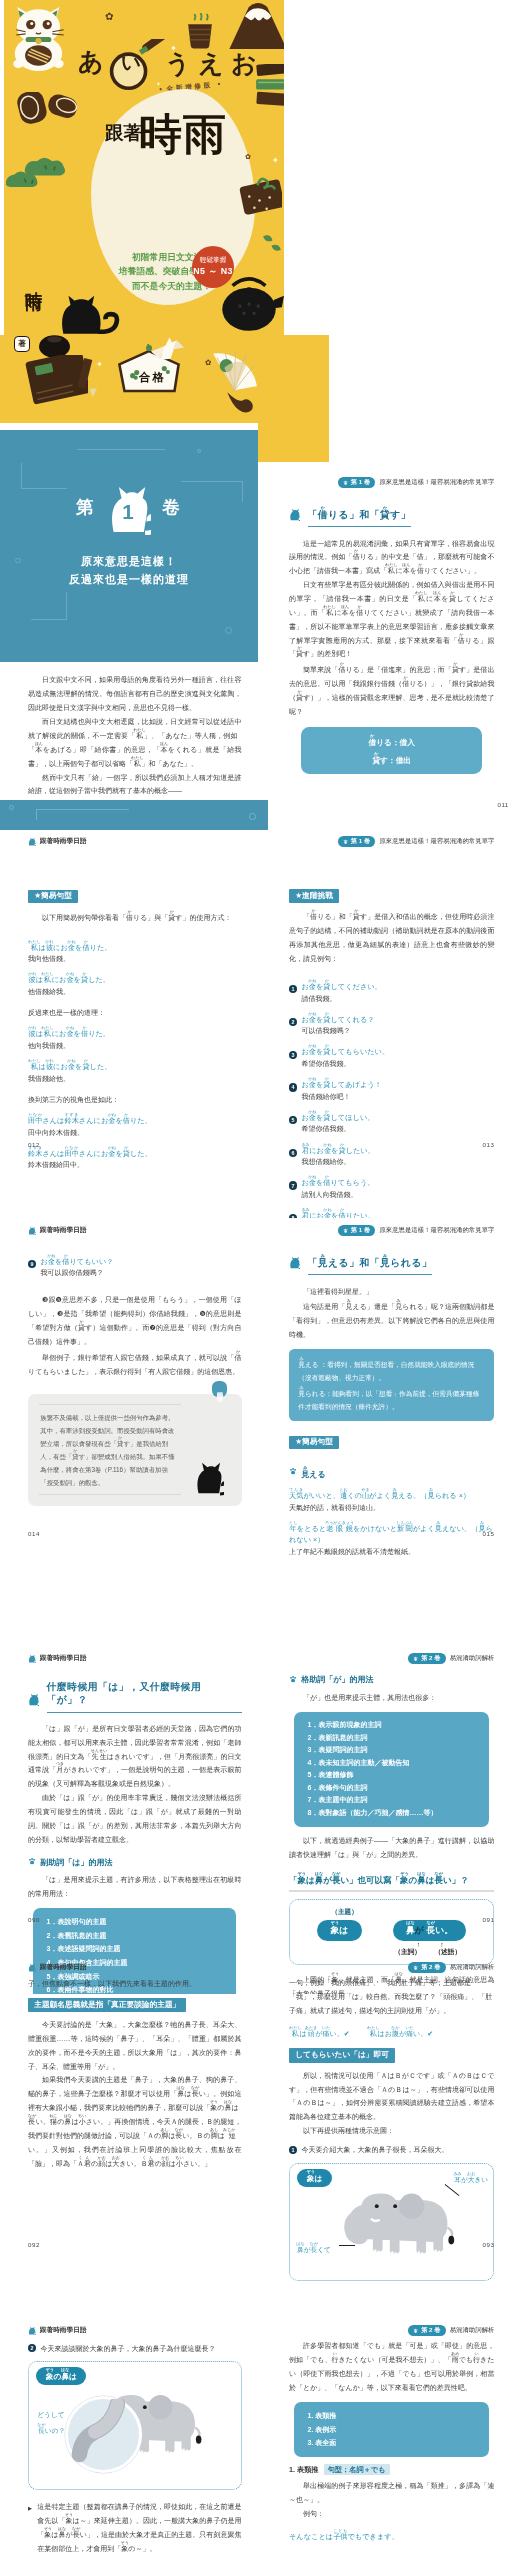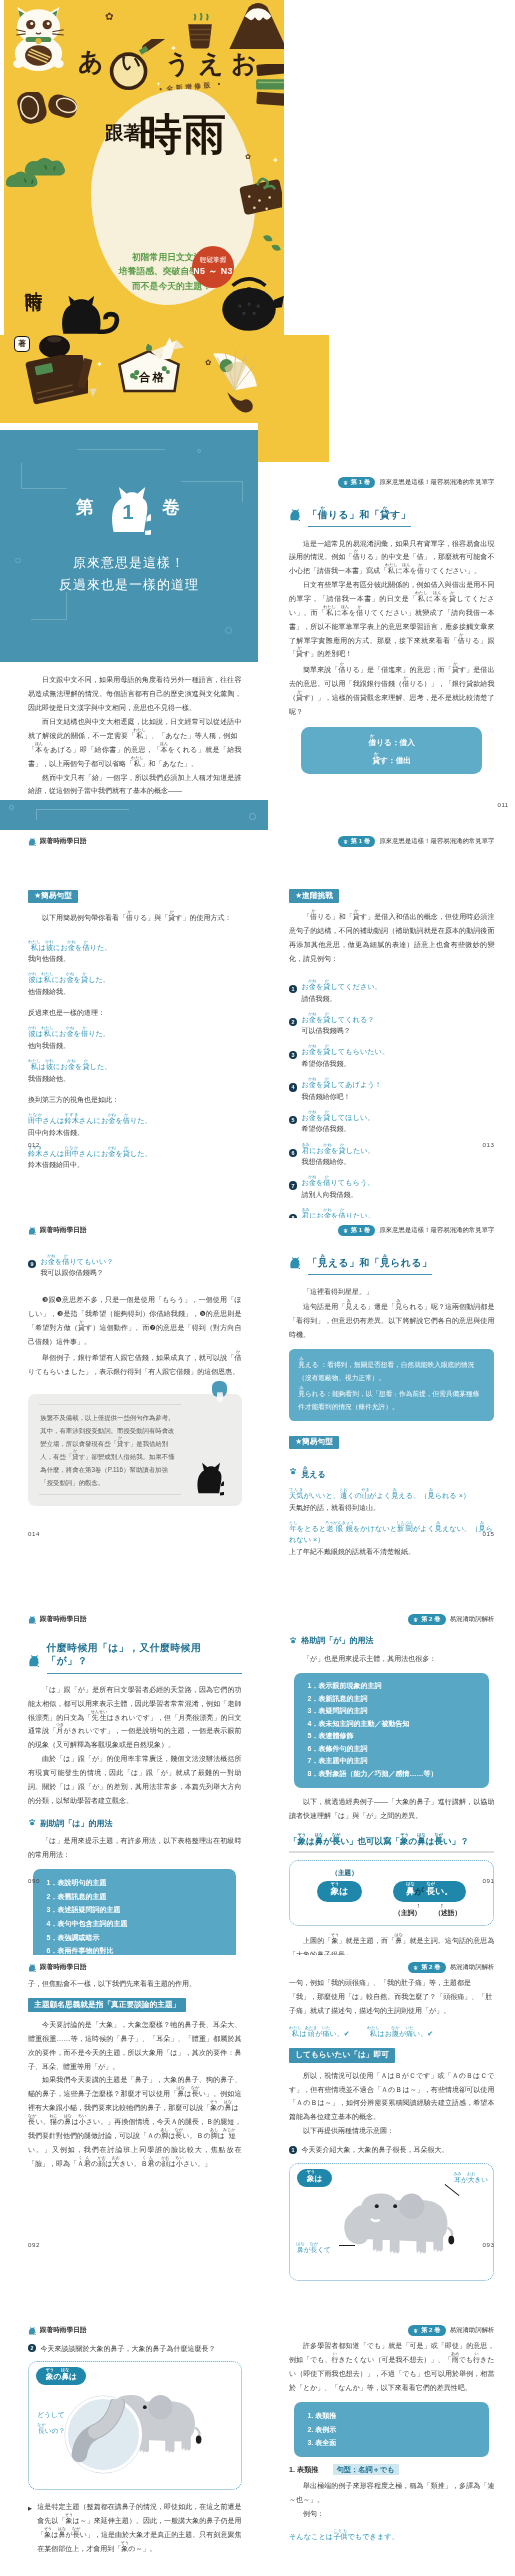--- a/index.html
+++ b/index.html
@@ -54,21 +54,21 @@
   .pair{margin:3.1px 0}
   .npair{position:relative;padding-left:12.4px;margin:3.6px 0}
   .npair .nb,.numline .nb{position:absolute;left:0;top:7.2px;width:8.2px;height:8.2px;border-radius:50%;background:#143a52;color:#fff;font-size:5.4px;display:flex;align-items:center;justify-content:center;font-weight:bold}
   .numline{position:relative;padding-left:12.4px;font-size:7px;line-height:1.9;margin:5.2px 0 3.1px}
   .numline .nb{top:2.6px}
   .bluebox{background:var(--boxblue);border-radius:8.2px;color:#fff;text-align:center;font-size:7.7px;font-weight:bold;line-height:2;padding:6.2px 5.2px;margin:8.2px 12.4px}
   .defbox{background:var(--boxblue);border-radius:5.2px;color:#fff;font-size:6.7px;line-height:1.9;padding:7.2px 9.3px;margin:7.2px 0}
   .listbox{background:var(--listblue);border-radius:7.2px;color:#fff;font-size:7px;font-weight:bold;line-height:1.95;padding:7.2px 13.4px;margin:7.2px 5.2px}
   .hl{display:inline-block;background:#3f93b2;color:#fff;font-size:7.7px;font-weight:bold;padding:2.1px 6.2px;margin:7.2px 0 6.2px;border-radius:1px}
   .patline{font-size:7.2px;font-weight:bold;color:var(--ink);margin:8.2px 0 4.1px}
-  .patline .chip{background:#cfe6ef;color:var(--teal-dark);font-weight:bold;padding:1px 4.1px;margin-left:14px;border-radius:1px}
+  .patline .chip{background:#cfe6ef;color:var(--teal-dark);font-weight:bold;padding:1px 4.1px;margin-left:5px;border-radius:1px}
   .checks{display:flex;gap:17.5px;margin:7.2px 0 2.1px}
   .checks div{color:var(--jp);font-size:7px}
   .apara{position:relative;font-size:7px;line-height:2;text-align:justify;padding-left:9.3px;margin-top:10.3px}
   .apara:before{content:"▶";position:absolute;left:0;top:2.1px;font-size:5.2px;color:var(--ink)}
   .graybox{position:relative;background:#ededec;border-radius:7.2px;padding:10.3px 61px 10.3px 11.3px;margin:15.5px 0 0}
   .graybox .txt{font-size:6.4px;line-height:2.05;color:#5a5a5a;border-top:0.5px solid #d9d9d8;border-bottom:0.5px solid #d9d9d8;padding:5.2px 1px}
   .graybox .bubble{position:absolute;right:14.4px;top:-13.4px;background:#4a9ab8;color:#fff;border-radius:6.2px;padding:5.2px 3.1px;writing-mode:vertical-rl;font-size:6.2px;letter-spacing:1px}
   .graybox .gcat{position:absolute;right:17.5px;bottom:8.2px}
   .dotbox{border:1px dotted #5aa3c6;border-radius:9.3px;padding:7.2px 8.2px;margin:6.2px 0;position:relative;background:#fff}
   .zou-title{color:#15718f;font-size:8.5px;font-weight:bold;border-bottom:2.6px solid #dcdcdc;padding-bottom:3.1px;margin:9.3px 0 7.2px;white-space:nowrap}
@@ -81,21 +81,21 @@
   .elebox{position:relative;height:118px}
   .elebox .zpill{position:absolute;font-size:7.7px;padding:2.1px 9.3px 3.1px}
   .elebl{position:absolute;color:var(--jp);font-size:6.7px;white-space:nowrap}
   .eline{position:absolute;background:#222;height:0.8px;transform-origin:left center}
   .chapblock{position:relative;background:var(--teal);color:#fff;text-align:center;overflow:hidden}
   .chapblock .circuit{position:absolute;inset:0;opacity:.25}
   .chapblock .circuit i{position:absolute;border:0.8px solid #dcecf2;display:block}
   .chaprow{display:flex;align-items:center;justify-content:center;gap:11.3px;font-size:17.5px;font-weight:bold;letter-spacing:2.1px}
   .chapcat{position:relative;width:44px;height:61px}
   .chapcat .num{position:absolute;left:50%;top:24px;transform:translateX(-50%);color:var(--teal);font-size:20.6px;font-weight:bold}
-  .chaptitle{font-size:13px;font-weight:normal;letter-spacing:1px;line-height:1.7}
+  .chaptitle{font-size:11px;font-weight:bold;letter-spacing:1px;line-height:1.7}
   .pagenum{position:absolute;font-size:6.2px;color:#4a4a4a;letter-spacing:0.5px}
   .bluestrip{position:absolute;background:var(--teal);overflow:hidden}
   .ypatch{position:absolute;background:var(--yellow);overflow:hidden}
 </style>
 </head>
 <body>
 
 <div id="canvas">
 
   <div id="cover">
@@ -527,21 +527,21 @@
               </svg></span>
             <span><ruby>見<rt>み</rt></ruby>える</span>
           </div><div class="pair">
             <div class="jpline"><ruby>天気<rt>てんき</rt></ruby>がいいと、<ruby>遠<rt>とお</rt></ruby>くの<ruby>山<rt>やま</rt></ruby>がよく<ruby>見<rt>み</rt></ruby>える。（<ruby>見<rt>み</rt></ruby>られる ×）</div>
             <div class="cnline">天氣好的話，就看得到遠山。</div>
           </div><div class="pair">
             <div class="jpline"><ruby>年<rt>とし</rt></ruby>をとると<ruby>老眼鏡<rt>ろうがんきょう</rt></ruby>をかけないと<ruby>新聞<rt>しんぶん</rt></ruby>がよく<ruby>見<rt>み</rt></ruby>えない。（<ruby>見<rt>み</rt></ruby>られない ×）</div>
             <div class="cnline">上了年紀不戴眼鏡的話就看不清楚報紙。</div>
           </div><div class="pagenum" style="top: 312px; right: 21.6px;">015</div></div>
       </section>
-      <section class="spread" style="top: 1607px; height: 348px;">
+      <section class="spread" style="top: 1646px; height: 348px;">
         <div class="page l" style="position: absolute;">
           <div class="rhl">
             <span><svg width="7.7" height="10.3" viewBox="0 0 60 80">
                 <path d="M10 80 C4 52 10 36 22 29 L18 12 30 22 C34 19 42 19 46 22 L58 12 54 29 C66 36 60 52 56 80 Z" fill="#3e93b4" transform="scale(0.9) translate(0,3)"></path>
                 <path d="M52 76 q16 0 18 -14 q1 -9 -7 -9 q-7 0 -6 7" stroke="#3e93b4" stroke-width="6" fill="none"></path>
               </svg></span>
             <span>跟著時雨學日語</span>
           </div>
           <div><div class="sec"><span class="cat"><svg width="11.3" height="15.5" viewBox="0 0 60 80">
                   <path d="M10 80 C4 52 10 36 22 29 L18 12 30 22 C34 19 42 19 46 22 L58 12 54 29 C66 36 60 52 56 80 Z" fill="#2e90b0" transform="scale(0.9) translate(0,3)"></path>

